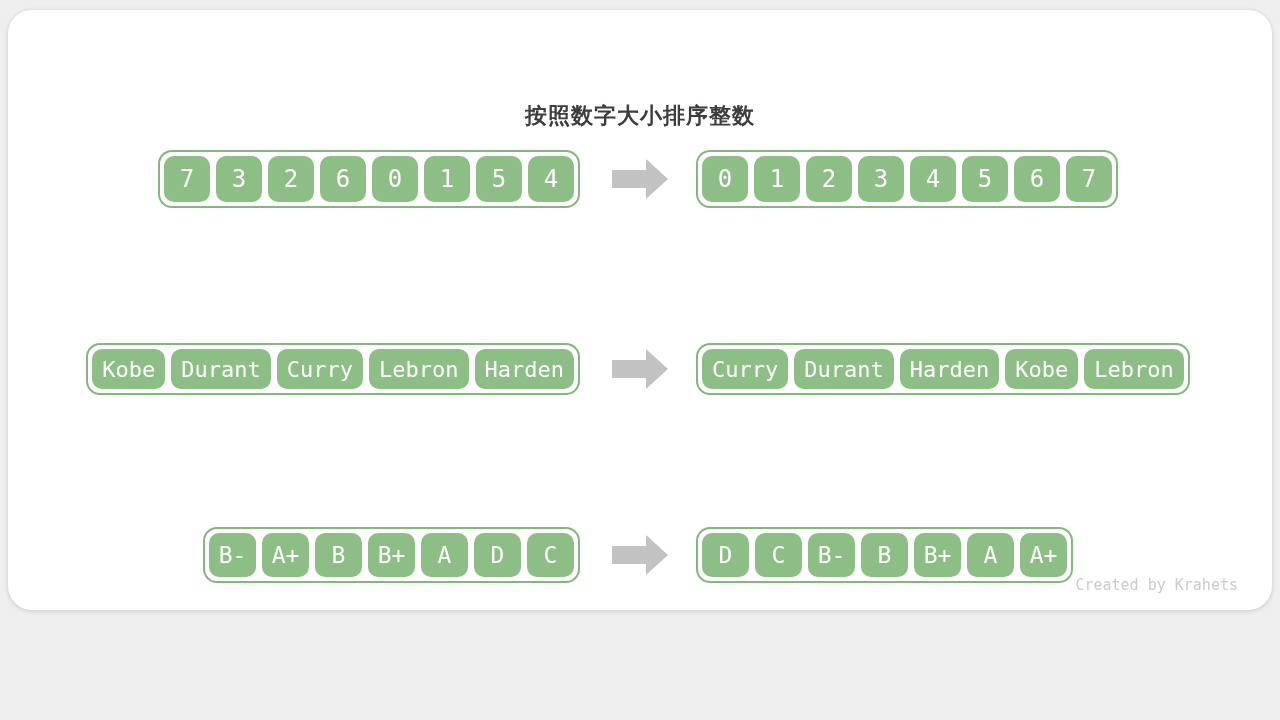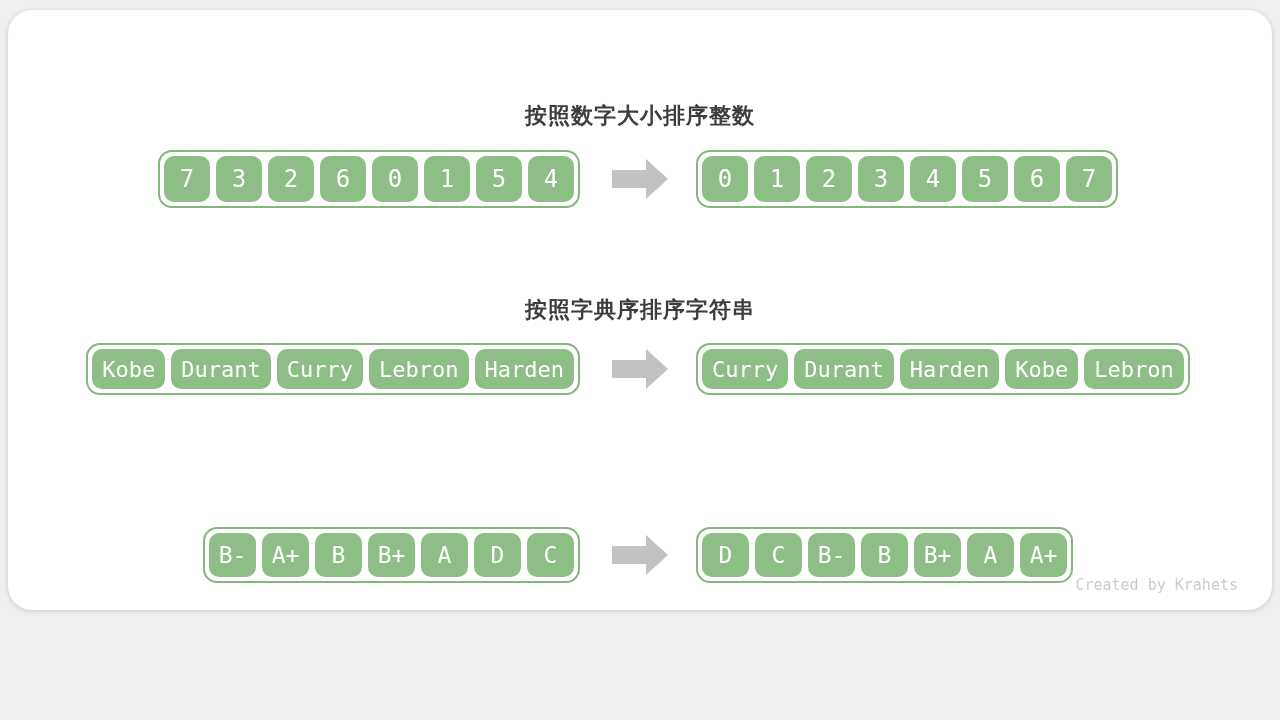--- a/index.html
+++ b/index.html
@@ -109,21 +109,20 @@
           <div class="cell">2</div>
           <div class="cell">3</div>
           <div class="cell">4</div>
           <div class="cell">5</div>
           <div class="cell">6</div>
           <div class="cell">7</div>
         </div>
     </div>
   </div>
 
-  <h2 class="section-title" style="top:286px">按照字典序排序字符串</h2>
   <div class="row" style="top:333px">
     <div class="side left">
       <div class="array s2">
           <div class="cell">Kobe</div>
           <div class="cell">Durant</div>
           <div class="cell">Curry</div>
           <div class="cell">Lebron</div>
           <div class="cell">Harden</div>
         </div>
     </div>

